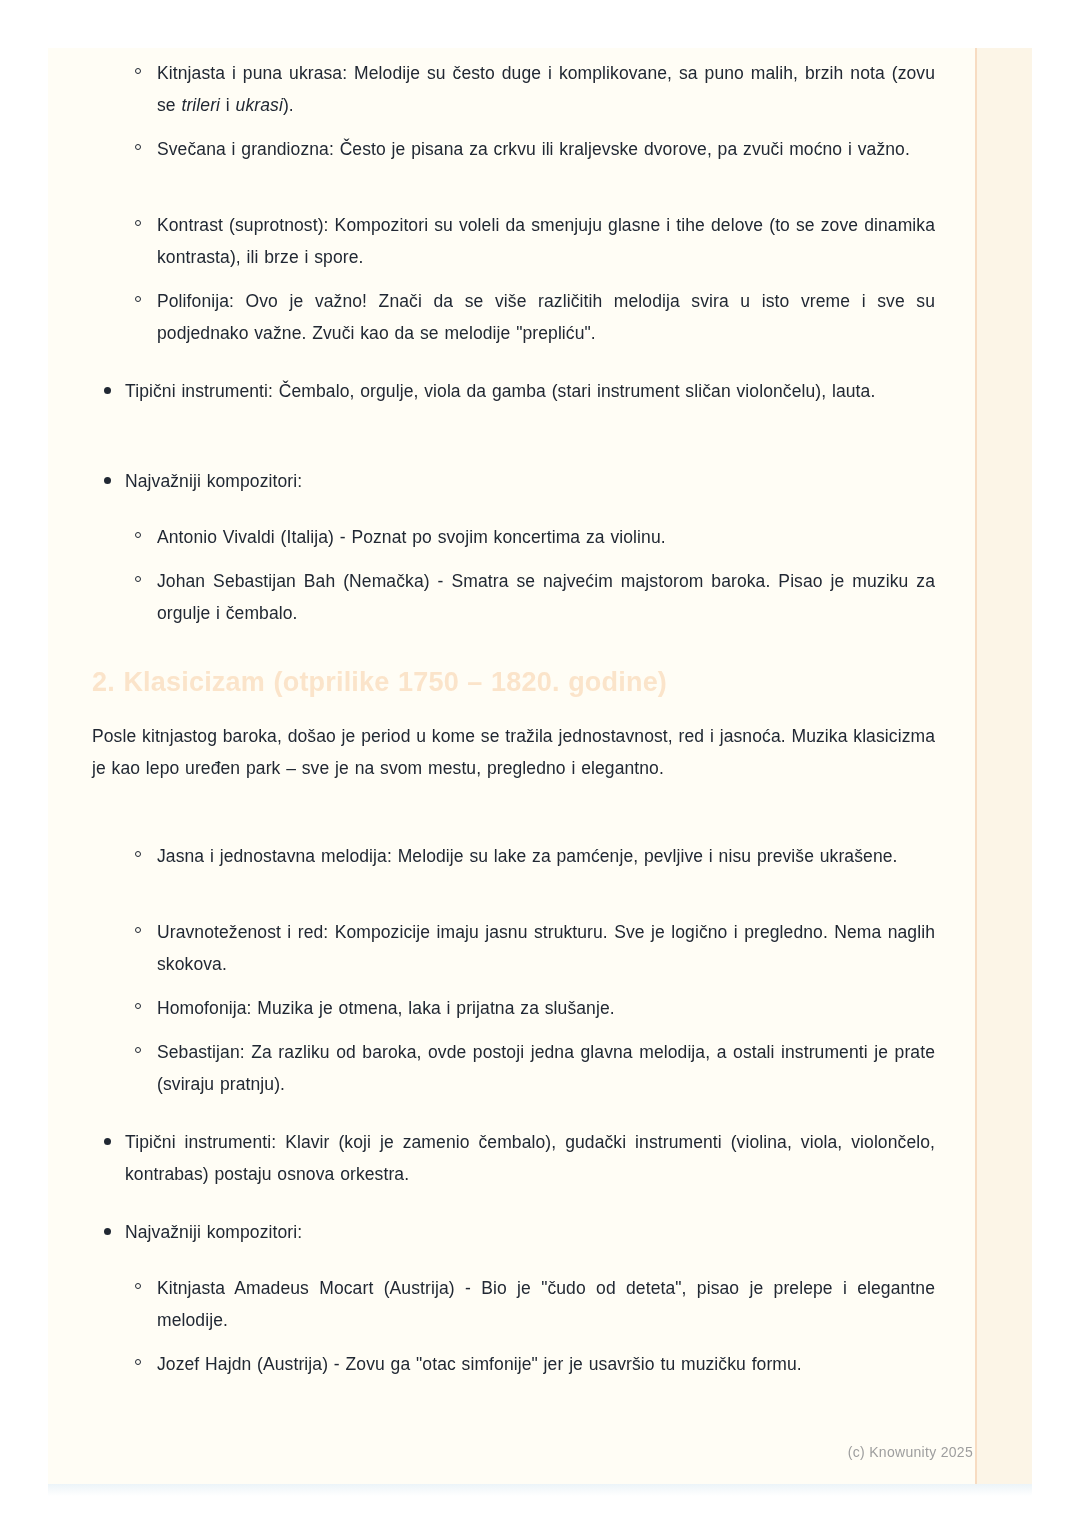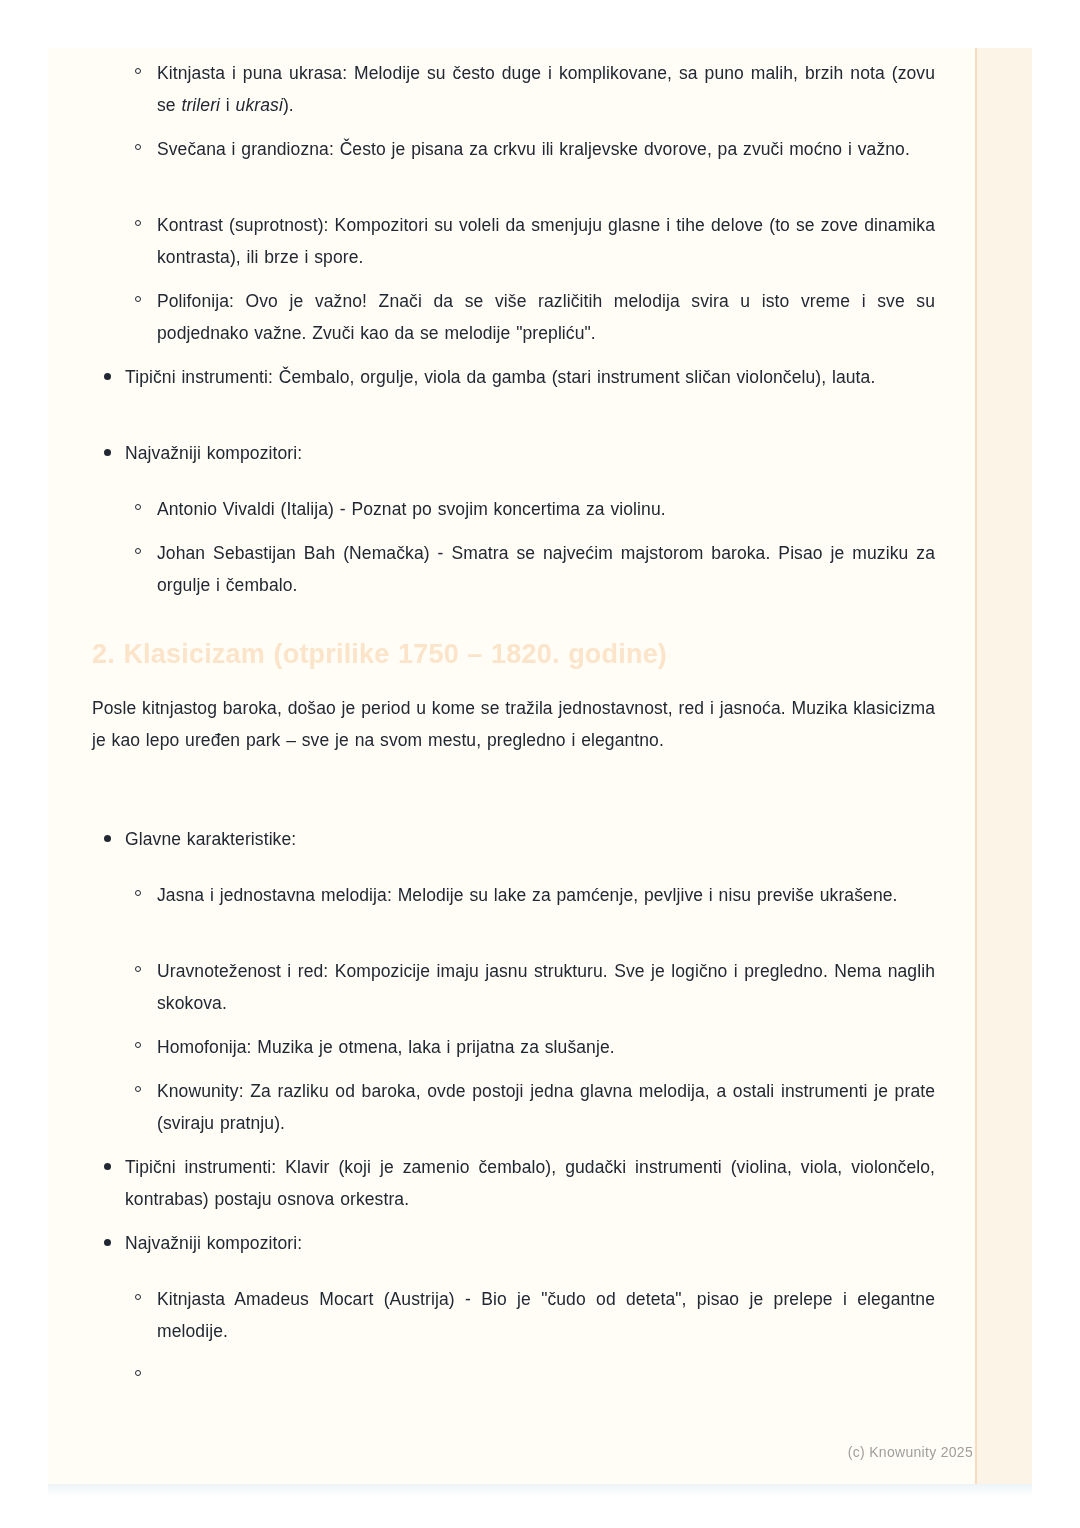--- a/index.html
+++ b/index.html
@@ -31,21 +31,21 @@
   }
   .content{
     position:absolute;left:44px;top:0;width:843px;
     font-size:17.5px;line-height:32px;letter-spacing:0.1px;word-spacing:0.8px;
   }
   ul{list-style:none;margin:0;padding:0;}
   ul.first{margin-top:9px;}
   ul.nested{margin-top:24px;}
   .li2{position:relative;padding-left:65px;text-align:justify;}
   .li2 + .li2{margin-top:12px;}
-  .li1{position:relative;padding-left:33px;text-align:justify;margin-top:12px;}
+  .li1{position:relative;padding-left:33px;text-align:justify;margin-top:26px;}
   .li1.mt-lg{margin-top:35px;}
   .m1{
     position:absolute;left:12px;top:12px;width:7px;height:7px;border-radius:50%;
     background:var(--text);
   }
   .m2{
     position:absolute;left:43px;top:11px;width:6px;height:6px;border-radius:50%;
     border:1.8px solid var(--text);background:transparent;
   }
   .b{font-weight:400;}
@@ -113,61 +113,58 @@
       <li class="li2 h2l">
         <span class="m2"></span>
         <span class="txt"><span class="b">Johan Sebastijan Bah</span><span> (Nemačka) - Smatra se najvećim majstorom baroka. Pisao je muziku za orgulje i čembalo.</span></span>
       </li>
     </ul>
 
     <h2 class="heading">2. Klasicizam (otprilike 1750 – 1820. godine)</h2>
 
     <p class="para h3l">Posle kitnjastog baroka, došao je period u kome se tražila jednostavnost, red i jasnoća. Muzika klasicizma je kao lepo uređen park – sve je na svom mestu, pregledno i elegantno.</p>
 
-    <div class="li1 h1l mt-lg">
-      <span class="m1"></span>
-      <span class="txt"><span class="b">Glavne karakteristike:</span></span>
-    </div>
 
     <ul class="nested">
       <li class="li2 h2l">
         <span class="m2"></span>
         <span class="txt"><span class="b">Jasna i jednostavna melodija:</span><span> Melodije su lake za pamćenje, pevljive i nisu previše ukrašene.</span></span>
       </li>
       <li class="li2 h2l">
         <span class="m2"></span>
         <span class="txt"><span class="b">Uravnoteženost i red:</span><span> Kompozicije imaju jasnu strukturu. Sve je logično i pregledno. Nema naglih skokova.</span></span>
       </li>
       <li class="li2 h1l">
         <span class="m2"></span>
         <span class="txt"><span class="b">Homofonija:</span><span> Muzika je otmena, laka i prijatna za slušanje.</span></span>
       </li>
       <li class="li2 h2l">
         <span class="m2"></span>
-        <span class="txt"><span class="b">Knowunity:</span><span> Za razliku od baroka, ovde postoji </span><span class="b">jedna glavna melodija</span><span>, a ostali instrumenti je prate (sviraju </span><span class="b">pratnju</span><span>).</span></span>
+        <span class="txt"><span class="b">Sebastijan:</span><span> Za razliku od baroka, ovde postoji </span><span class="b">jedna glavna melodija</span><span>, a ostali instrumenti je prate (sviraju </span><span class="b">pratnju</span><span>).</span></span>
       </li>
     </ul>
 
     <div class="li1 h2l">
       <span class="m1"></span>
       <span class="txt"><span class="b">Tipični instrumenti:</span><span> Klavir (koji je zamenio čembalo), gudački instrumenti (violina, viola, violončelo, kontrabas) postaju osnova orkestra.</span></span>
     </div>
 
     <div class="li1 h1l">
       <span class="m1"></span>
       <span class="txt"><span class="b">Najvažniji kompozitori:</span></span>
     </div>
 
     <ul class="nested">
       <li class="li2 h2l">
         <span class="m2"></span>
         <span class="txt"><span class="b">Kitnjasta Amadeus Mocart</span><span> (Austrija) - Bio je "čudo od deteta", pisao je prelepe i elegantne melodije.</span></span>
       </li>
       <li class="li2 h2l">
         <span class="m2"></span>
+        <span class="txt"><span class="b">Jozef Hajdn</span><span> (Austrija) - Zovu ga "otac simfonije" jer je usavršio tu muzičku formu.</span></span>
       </li>
     </ul>
 
   </div>
 
   <div class="watermark">(c) Knowunity 2025</div>
 
 </div>
 
 <div class="bottom-fade"></div>

